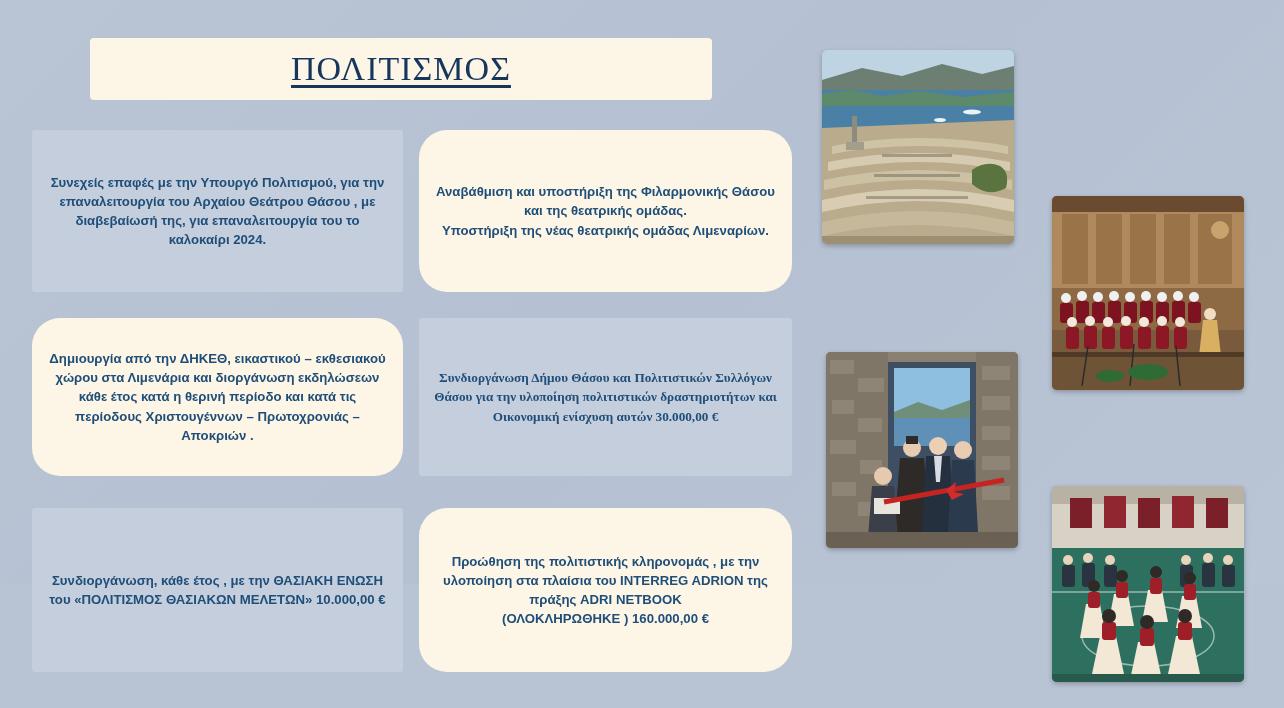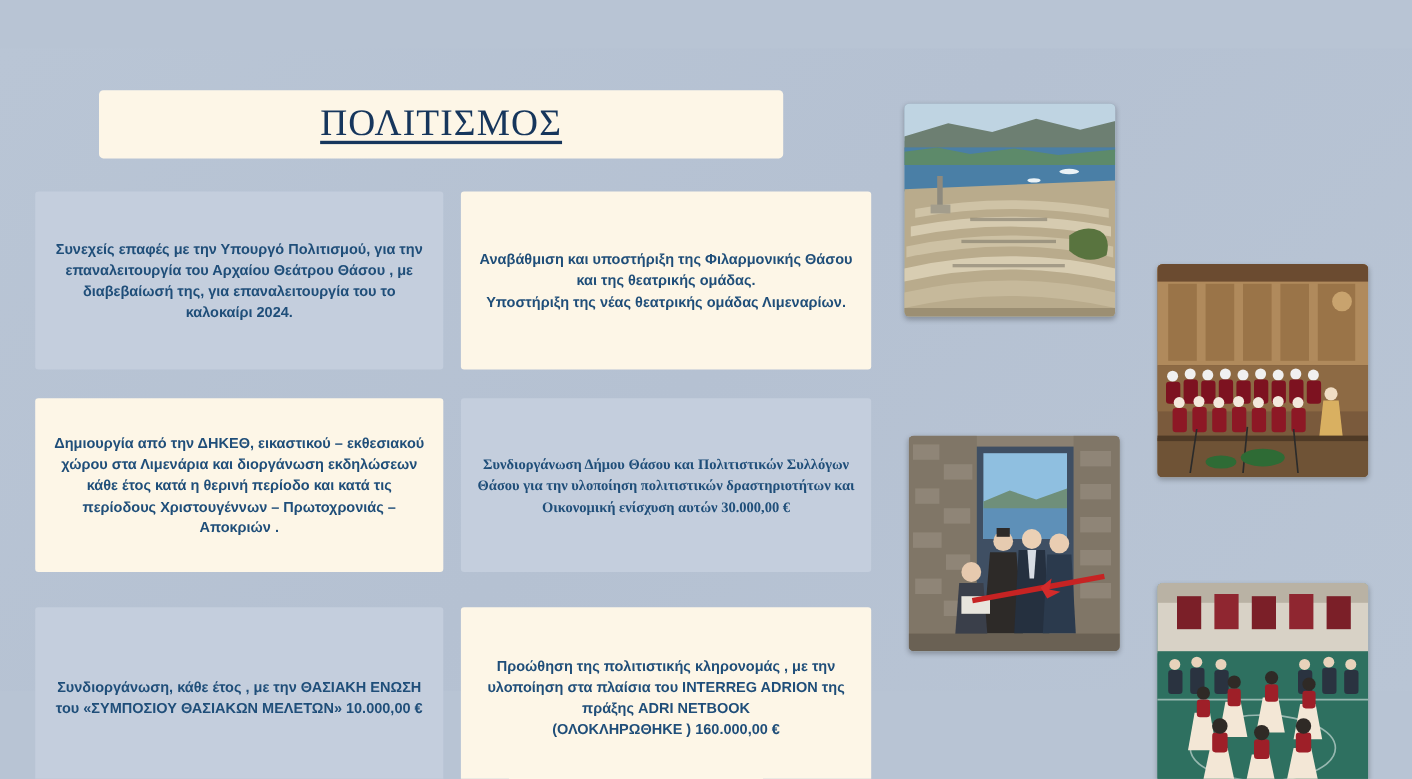--- a/index.html
+++ b/index.html
@@ -13,21 +13,20 @@
     font-family: "Liberation Sans", sans-serif;
     overflow: hidden;
     position: relative;
   }
   .slide {
     position: absolute;
     left: 0; top: 0;
     width: 1284px;
     height: 584px;
     background: linear-gradient(135deg, #b9c5d5 0%, #b5c1d2 50%, #b9c5d5 100%);
-    margin-top: 44px;
   }
   .title-box {
     position: absolute;
     left: 90px;
     top: 38px;
     width: 622px;
     height: 62px;
     background: #fdf6e7;
     border-radius: 4px;
     display: flex;
@@ -54,21 +53,21 @@
   .card p {
     margin: 0;
     width: 100%;
     text-align: center;
     font-size: 13.2px;
     font-weight: bold;
     line-height: 1.45;
     color: #1f4e79;
   }
   .card-blue { background: #c4cedd; }
-  .card-cream { background: #fdf6e7; }
+  .card-cream { background: #fdf6e7; border-radius: 28px; }
 
   
   #card-1 { left: 32px;  top: 130px; width: 371px; height: 162px; justify-content: center; }
   #card-2 { left: 419px; top: 130px; width: 373px; height: 162px; }
   #card-3 { left: 32px;  top: 318px; width: 371px; height: 158px; }
   #card-4 { left: 419px; top: 318px; width: 373px; height: 158px; }
   #card-5 { left: 32px;  top: 508px; width: 371px; height: 164px; }
   #card-6 { left: 419px; top: 508px; width: 373px; height: 164px; }
 
   
@@ -105,21 +104,21 @@
 
   <div class="card card-cream" id="card-3">
     <p style="white-space: pre-line;">Δημιουργία από την  ΔΗΚΕΘ, εικαστικού – εκθεσιακού χώρου  στα Λιμενάρια και διοργάνωση εκδηλώσεων κάθε έτος κατά η θερινή περίοδο και  κατά τις περίοδους Χριστουγέννων – Πρωτοχρονιάς – Αποκριών .</p>
   </div>
 
   <div class="card card-blue" id="card-4">
     <p style="white-space: pre-line; font-family: Liberation Serif, serif;">Συνδιοργάνωση Δήμου Θάσου και Πολιτιστικών Συλλόγων Θάσου για την υλοποίηση  πολιτιστικών δραστηριοτήτων και Οικονομική ενίσχυση αυτών 30.000,00 €</p>
   </div>
 
   <div class="card card-blue" id="card-5">
-    <p style="white-space: pre-line;">Συνδιοργάνωση,  κάθε έτος , με την ΘΑΣΙΑΚΗ ΕΝΩΣΗ του «ΣΥΜΠΟΣΙΟΥ ΘΑΣΙΑΚΩΝ ΜΕΛΕΤΩΝ»  10.000,00 €</p>
+    <p style="white-space: pre-line;">Συνδιοργάνωση,  κάθε έτος , με την ΘΑΣΙΑΚΗ ΕΝΩΣΗ του «ΠΟΛΙΤΙΣΜΟΣ ΘΑΣΙΑΚΩΝ ΜΕΛΕΤΩΝ»  10.000,00 €</p>
   </div>
 
   <div class="card card-cream" id="card-6">
     <p style="white-space: pre-line;">Προώθηση  της πολιτιστικής κληρονομάς , με την υλοποίηση στα πλαίσια του  INTERREG  ADRION  της πράξης ADRI NETBOOK
 (ΟΛΟΚΛΗΡΩΘΗΚΕ ) 160.000,00 €</p>
   </div>
 
   <div class="photo" id="photo-theatre">
     <svg viewBox="0 0 192 194" preserveAspectRatio="none">
       <rect x="0" y="0" width="192" height="194" fill="#8aa6b5"></rect>

